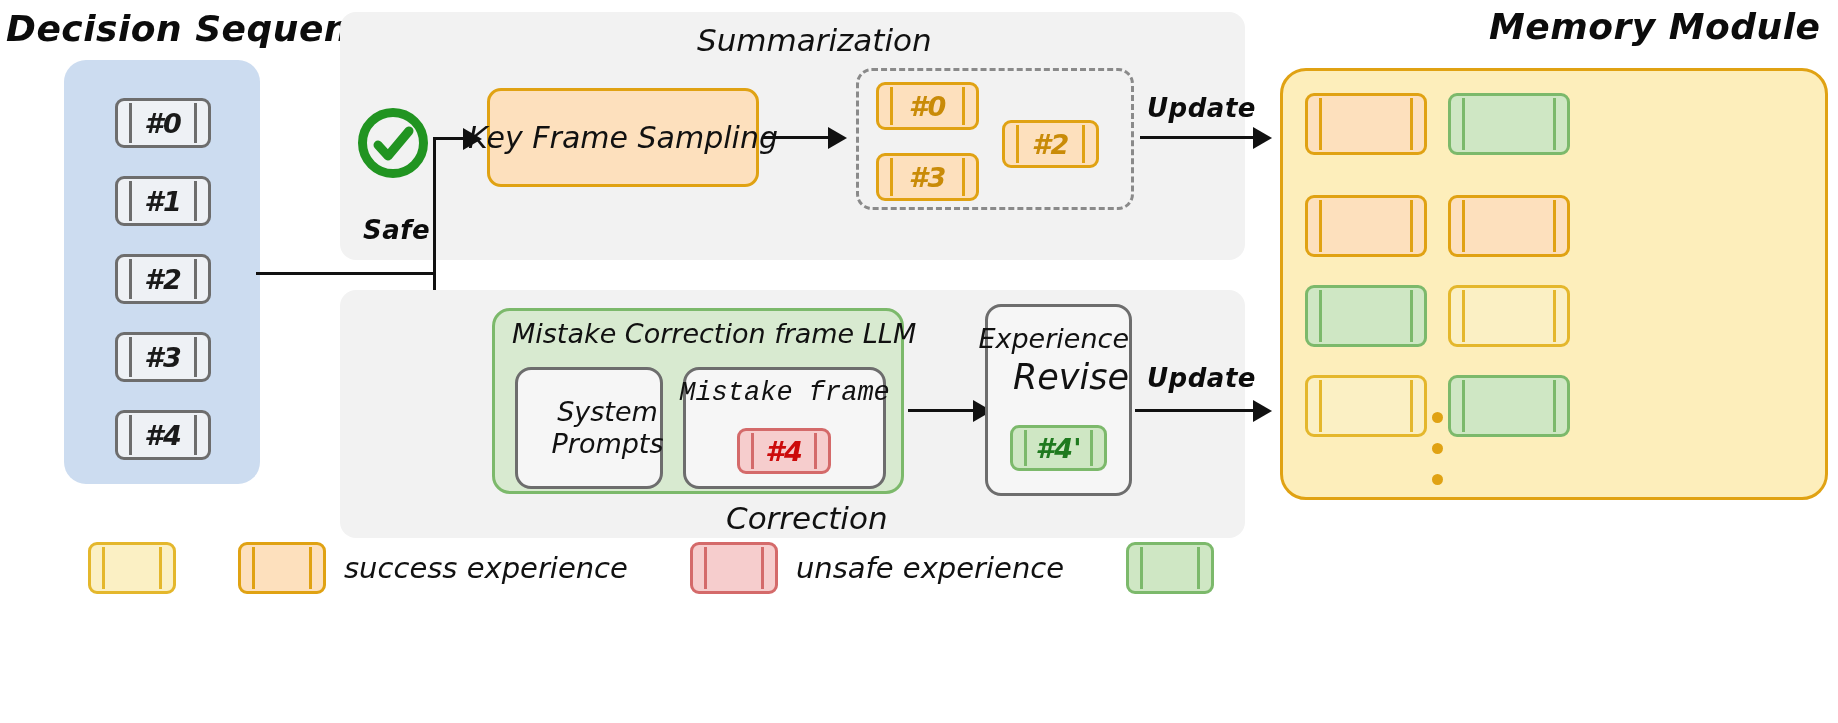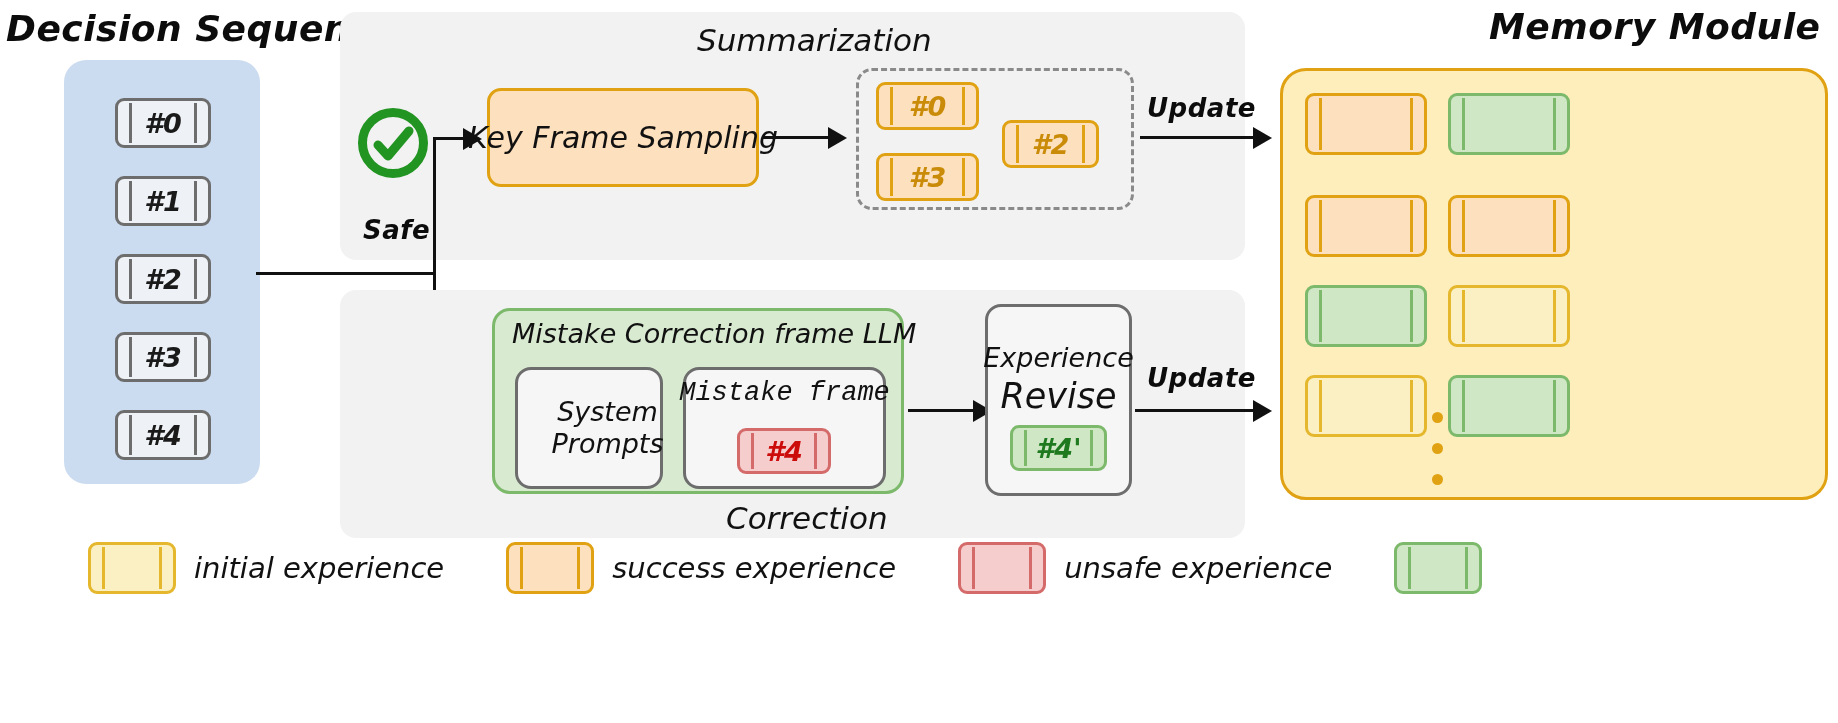--- a/index.html
+++ b/index.html
@@ -205,21 +205,21 @@
 <div class="boxWhite" style="left:683px;top:367px;width:203px;height:122px;justify-content:flex-start;padding-top:8px;">
   <span class="hand" style="font-size:27px;font-family:Liberation Mono, monospace;">Mistake frame</span>
 </div>
 <div class="chip red" style="left:737px;top:428px;width:94px;height:46px;">
   <span style="font-size:27px;">#4</span>
 </div>
 
 <div class="hline" style="left:908px;top:409px;width:72px;"></div>
 <div class="arrowhead" style="left:973px;top:400px;"></div>
 
-<div class="boxWhite" style="left:985px;top:304px;width:147px;height:192px;justify-content:flex-start;padding-top:34px;">
+<div class="boxWhite" style="left:985px;top:304px;width:147px;height:192px;justify-content:flex-start;padding-top:15px;align-items:flex-end;">
   <span class="hand" style="font-size:27px;line-height:1.25;">Experience</span>
   <span class="hand" style="font-size:35px;line-height:1.25;">Revise</span>
 </div>
 <div class="chip green" style="left:1010px;top:425px;width:97px;height:46px;">
   <span style="font-size:27px;">#4'</span>
 </div>
 
 <div class="abs title" style="left:1147px;top:363px;font-size:26px;">Update</div>
 <div class="hline" style="left:1135px;top:409px;width:125px;"></div>
 <div class="arrowhead" style="left:1253px;top:400px;"></div>
@@ -240,21 +240,20 @@
 <div class="dots" style="left:1432px;top:412px;">
   <i></i>
     <i></i>
     <i></i>
 </div>
 
 <div class="abs" style="left:88px;top:542px;width:1700px;display:flex;align-items:center;gap:62px;">
 
   <div class="legendItem">
     <div class="legendChip"></div>
-    <div class="legendLabel">initial experience</div>
   </div>
 
   <div class="legendItem">
     <div class="legendChip success"></div>
     <div class="legendLabel">success experience</div>
   </div>
 
   <div class="legendItem">
     <div class="legendChip unsafe"></div>
     <div class="legendLabel">unsafe experience</div>

